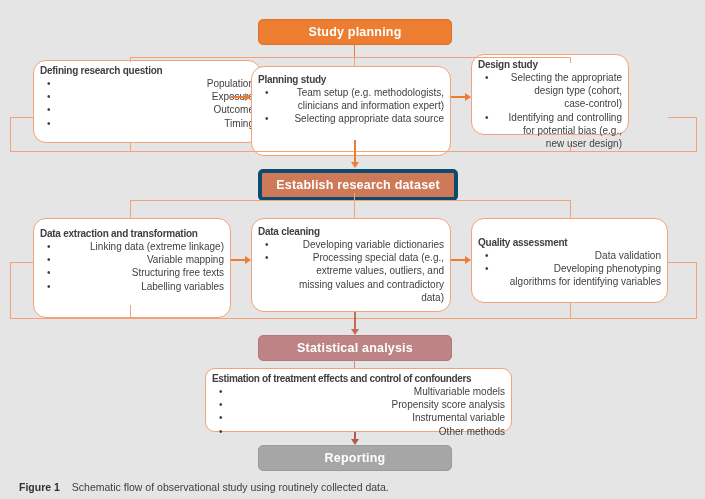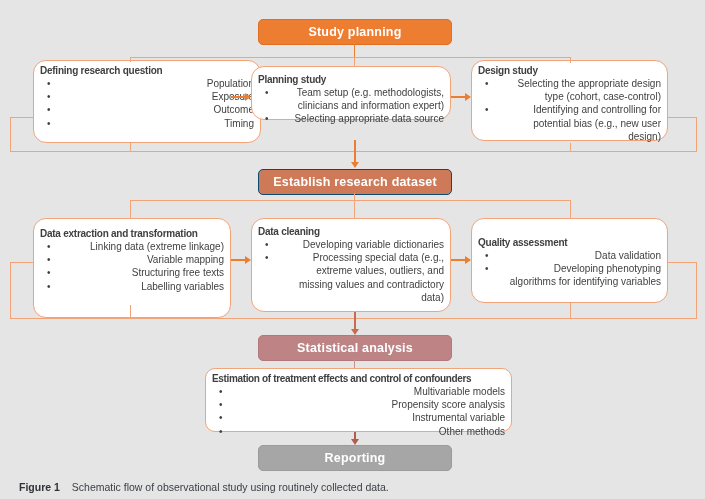--- a/index.html
+++ b/index.html
@@ -4,21 +4,21 @@
 <style>
   html,body{margin:0;padding:0;background:#ffffff;}
   #figure{position:relative;width:705px;height:499px;background:#e5e5e5;
           font-family:"Liberation Sans","DejaVu Sans",sans-serif;color:#3f3f3f;overflow:hidden;padding-left:32px;}
 
   
   .banner{position:absolute;left:258px;width:192px;height:24px;border-radius:5px;
           display:flex;align-items:center;justify-content:center;
           color:#ffffff;font-weight:bold;font-size:12.5px;letter-spacing:.2px;}
   .banner-orange{background:#ED7D31;border:1px solid #e06f22;}
-  .banner-terracotta{background:#CE7A58;border:1px solid #0c4a6e;}
+  .banner-terracotta{background:#CE7A58;border:4px solid #0c4a6e;}
   .banner-rose{background:#BE8485;border:1px solid #b37879;}
   .banner-gray{background:#A6A6A6;border:1px solid #9b9b9b;}
 
   
   .fbox{position:absolute;background:#ffffff;border:1.5px solid #F2A377;border-radius:13px;
         box-sizing:border-box;padding:3px 6px 2px 6px;}
   .fbox .title{font-weight:bold;font-size:10px;letter-spacing:-0.25px;white-space:nowrap;line-height:13px;}
   .fbox ul{margin:0;padding:0;list-style:none;text-align:right;}
   .fbox li{position:relative;font-size:10px;line-height:13.2px;padding-left:29px;}
   .fbox li::before{content:"\2022";position:absolute;left:7px;top:0;}
@@ -51,29 +51,29 @@
   <div class="fbox" style="left:33px;top:60px;width:228px;height:83px;">
     <div class="title">Defining research question</div>
     <ul>
       <li>Population</li>
       <li>Exposure</li>
       <li>Outcome</li>
       <li>Timing</li>
     </ul>
   </div>
 
-  <div class="fbox" style="left:251px;top:66px;width:200px;height:54px;padding-top:6px;">
+  <div class="fbox" style="left:251px;top:66px;width:200px;height:90px;padding-top:6px;">
     <div class="title">Planning study</div>
     <ul>
       <li>Team setup (e.g.  methodologists, clinicians and information expert)</li>
       <li>Selecting appropriate data source</li>
     </ul>
   </div>
 
-  <div class="fbox" style="left:471px;top:60px;width:197px;height:81px;">
+  <div class="fbox" style="left:471px;top:54px;width:158px;height:81px;">
     <div class="title">Design study</div>
     <ul>
       <li>Selecting the appropriate design type (cohort, case-control)</li>
       <li>Identifying and controlling for potential bias (e.g., new user design)</li>
     </ul>
   </div>
 
   <div class="fbox" style="left:33px;top:218px;width:198px;height:100px;padding-top:8px;">
     <div class="title">Data  extraction and transformation</div>
     <ul>

